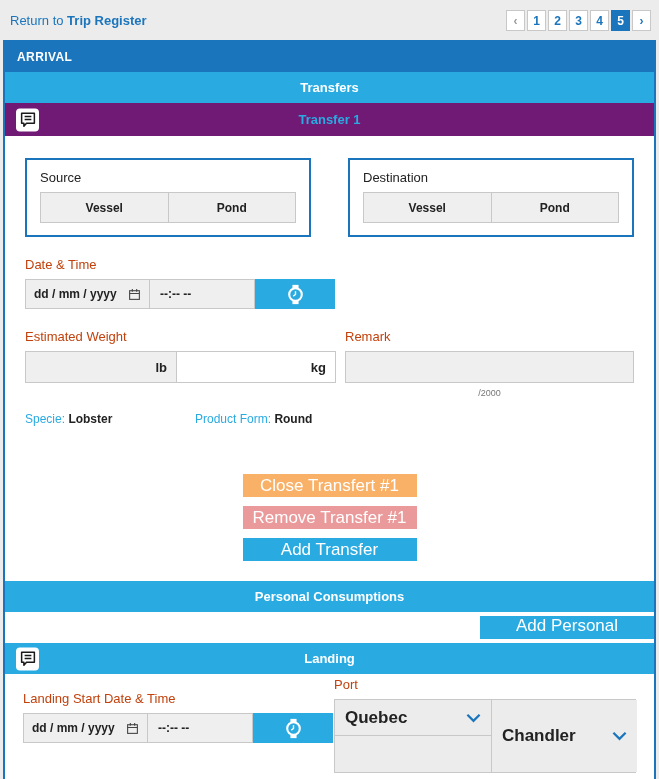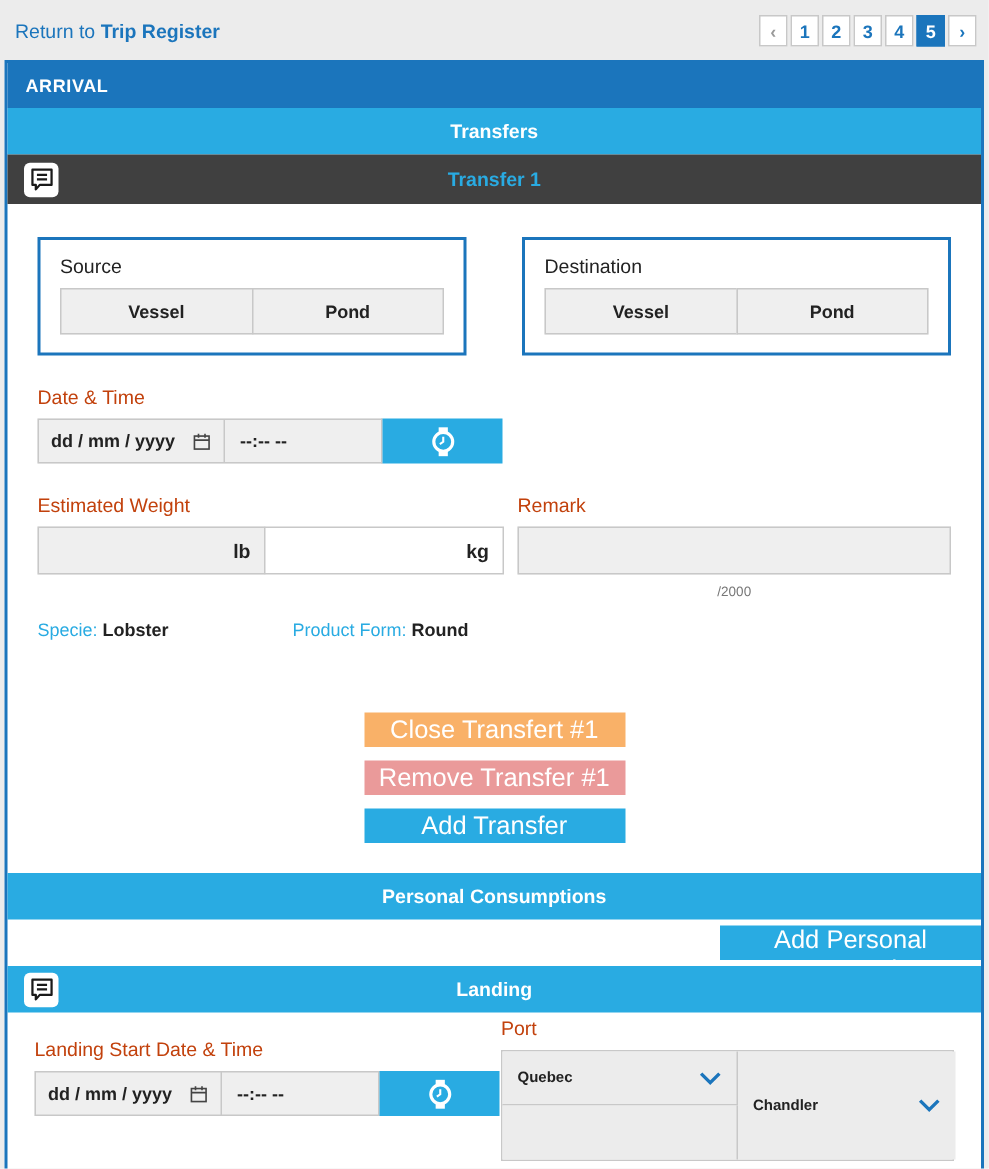--- a/index.html
+++ b/index.html
@@ -14,21 +14,21 @@
               font-size:12px; font-weight:bold; display:flex; align-items:center; justify-content:center; cursor:pointer; }
   .page-btn.nav-prev { color:#9a9a9a; }
   .page-btn.active { background:#1b75bc; border-color:#1b75bc; color:#fff; }
 
   
   .main { margin:0 3px; border:2px solid #1b75bc; background:#fff; min-height:744px; }
 
   .arrival-bar { background:#1b75bc; color:#fff; font-size:12px; font-weight:bold; padding:8px 12px; letter-spacing:.4px; }
 
   .section-bar { position:relative; background:#29abe2; color:#fff; font-size:13px; font-weight:bold; text-align:center; padding:8px 0; }
-  .transfer-head { position:relative; background:#404040; color:#29abe2; font-size:13px; font-weight:bold; text-align:center; padding:9px 0; }
+  .transfer-head { position:relative; background:#701a75; color:#29abe2; font-size:13px; font-weight:bold; text-align:center; padding:9px 0; }
 
   .icon-chip { position:absolute; left:11px; top:50%; transform:translateY(-50%); width:23px; height:23px; background:#fff;
                border-radius:4px; display:flex; align-items:center; justify-content:center; }
 
   .form-body { padding:0 20px; }
 
   
   .src-dst-row { display:flex; justify-content:space-between; margin-top:22px; }
   .sd-box { width:286px; border:2px solid #1b75bc; padding:10px 13px 12px; background:#fff; }
   .sd-label { display:block; font-size:13px; color:#222; margin-bottom:7px; }
@@ -71,21 +71,21 @@
   .btn-blue   { background:#29abe2; }
 
   .pc-body { display:flex; justify-content:flex-end; padding:4px 0; }
 
   
   .landing-body { display:flex; justify-content:space-between; padding:0 18px 40px 18px; }
   .landing-col-left { width:318px; }
   .landing-col-right { width:302px; }
   .port-grid { display:grid; grid-template-columns:157px 145px; grid-template-rows:36px 36px; border:1px solid #c8c8c8; }
   .port-cell { background:#ececec; display:flex; align-items:center; justify-content:space-between; padding:0 10px;
-               font-size:10px; font-weight:bold; color:#222; cursor:pointer; }
+               font-size:17px; font-weight:bold; color:#222; cursor:pointer; }
   .cell-quebec   { border-right:1px solid #c8c8c8; border-bottom:1px solid #c8c8c8; }
   .cell-gaspesie { border-right:1px solid #c8c8c8; }
   .cell-chandler { grid-column:2; grid-row:1 / 3; }
 
   svg { display:block; }
 </style>
 </head>
 <body>
 
 <div class="topbar">

